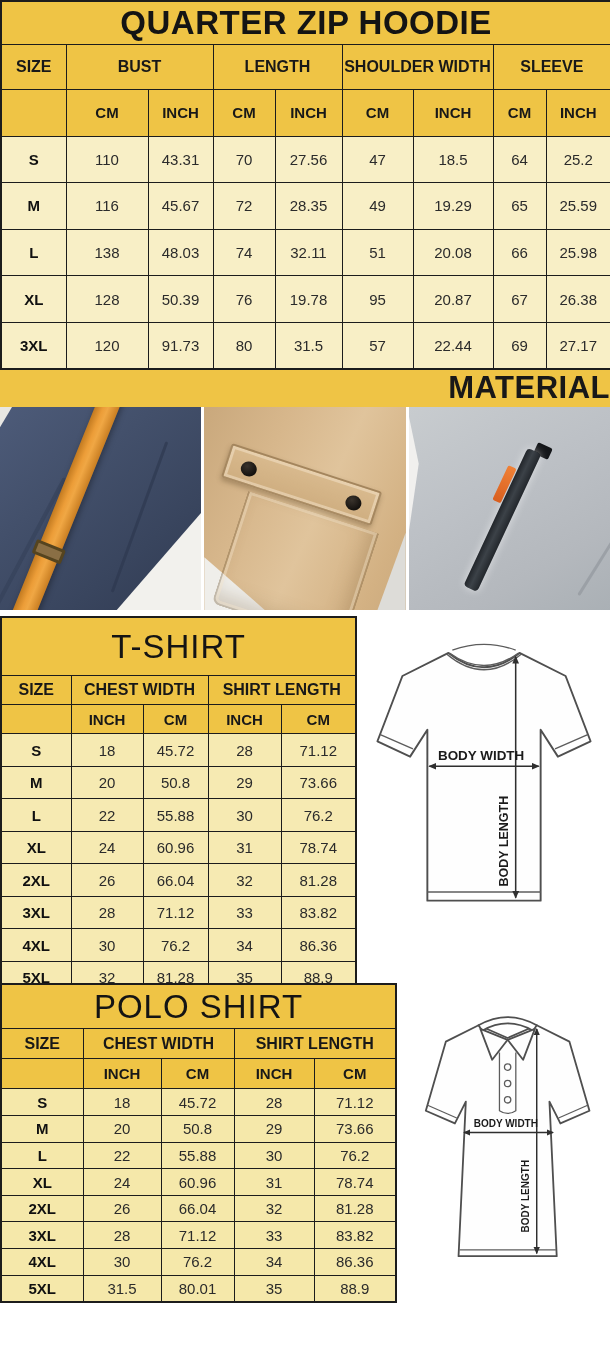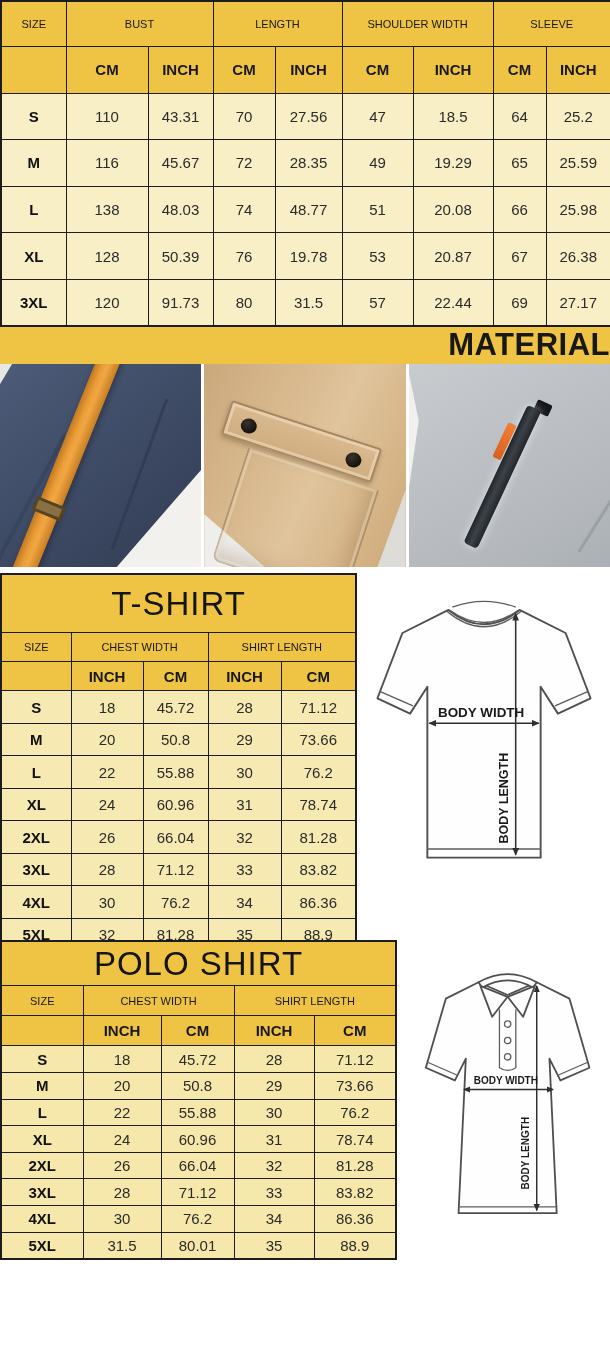--- a/index.html
+++ b/index.html
@@ -14,21 +14,21 @@
   *{box-sizing:border-box;}
   html,body{margin:0;padding:0;}
   body{width:610px;font-family:"Liberation Sans",sans-serif;background:#fff;color:var(--ink);}
   .sheet{width:610px;height:1350px;position:relative;background:#fff;overflow:hidden;}
 
   table.sizing{border-collapse:collapse;table-layout:fixed;border:2px solid var(--border);}
   table.sizing td{border:1px solid var(--border);text-align:center;vertical-align:middle;padding:0;overflow:hidden;white-space:nowrap;}
 
   td.title-cell{background:var(--gold);font-weight:bold;font-size:33px;letter-spacing:.5px;color:#141414;}
   td.title-light{font-weight:normal;font-size:33px;letter-spacing:1px;}
-  td.head-cell{background:var(--gold);font-weight:normal;font-size:11px;}
+  td.head-cell{background:var(--gold);font-weight:bold;font-size:16px;}
   td.unit-cell{background:var(--gold);font-weight:bold;font-size:15px;}
   td.corner-cell{background:var(--gold);}
 
   table.hoodie td.body-cell{background:var(--hoodie-row);}
   table.shirt td.body-cell{background:var(--shirt-row);}
   table.polo td.body-cell{background:var(--polo-row);}
   td.body-cell{font-size:15px;color:#2b2b2b;}
   td.size-cell{font-weight:bold;color:#101010;}
 
   tr.r-title-h{height:43px;} tr.r-group-h{height:45px;} tr.r-units-h{height:47px;} table.hoodie tr.r-data{height:46.6px;}
@@ -95,20 +95,23 @@
         <col style="width:82px">
         <col style="width:65px">
         <col style="width:62px">
       <col style="width:67px">
         <col style="width:71px">
         <col style="width:80px">
         <col style="width:53px">
         <col style="width:65px">
     </colgroup>
     <tbody>
+      <tr class="r-title-h">
+        <td class="title-cell" colspan="9">QUARTER ZIP HOODIE</td>
+      </tr>
       <tr class="r-group-h">
         <td class="head-cell">SIZE</td>
         <td class="head-cell" colspan="2">BUST</td>
         <td class="head-cell" colspan="2">LENGTH</td>
         <td class="head-cell" colspan="2">SHOULDER WIDTH</td>
         <td class="head-cell" colspan="2">SLEEVE</td>
       </tr>
       <tr class="r-units-h">
         <td class="corner-cell"></td>
         <td class="unit-cell">CM</td>
@@ -142,33 +145,33 @@
           <td class="body-cell">49</td>
           <td class="body-cell">19.29</td>
           <td class="body-cell">65</td>
           <td class="body-cell">25.59</td>
         </tr>
         <tr class="r-data">
           <td class="body-cell size-cell">L</td>
           <td class="body-cell">138</td>
           <td class="body-cell">48.03</td>
           <td class="body-cell">74</td>
-          <td class="body-cell">48.77</td>
+          <td class="body-cell">32.11</td>
           <td class="body-cell">51</td>
           <td class="body-cell">20.08</td>
           <td class="body-cell">66</td>
           <td class="body-cell">25.98</td>
         </tr>
         <tr class="r-data">
           <td class="body-cell size-cell">XL</td>
           <td class="body-cell">128</td>
           <td class="body-cell">50.39</td>
           <td class="body-cell">76</td>
           <td class="body-cell">19.78</td>
-          <td class="body-cell">53</td>
+          <td class="body-cell">95</td>
           <td class="body-cell">20.87</td>
           <td class="body-cell">67</td>
           <td class="body-cell">26.38</td>
         </tr>
         <tr class="r-data">
           <td class="body-cell size-cell">3XL</td>
           <td class="body-cell">120</td>
           <td class="body-cell">91.73</td>
           <td class="body-cell">80</td>
           <td class="body-cell">31.5</td>

